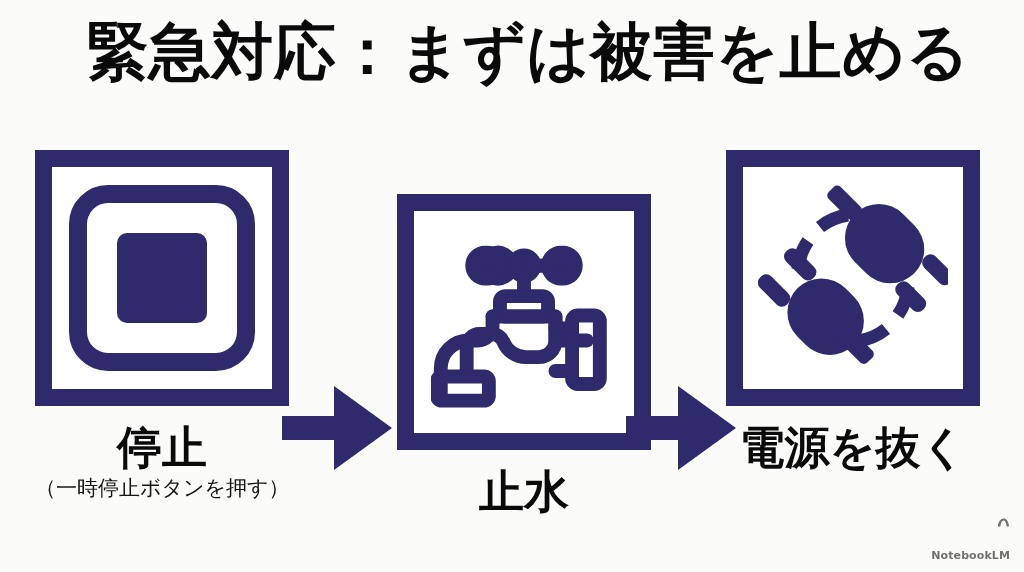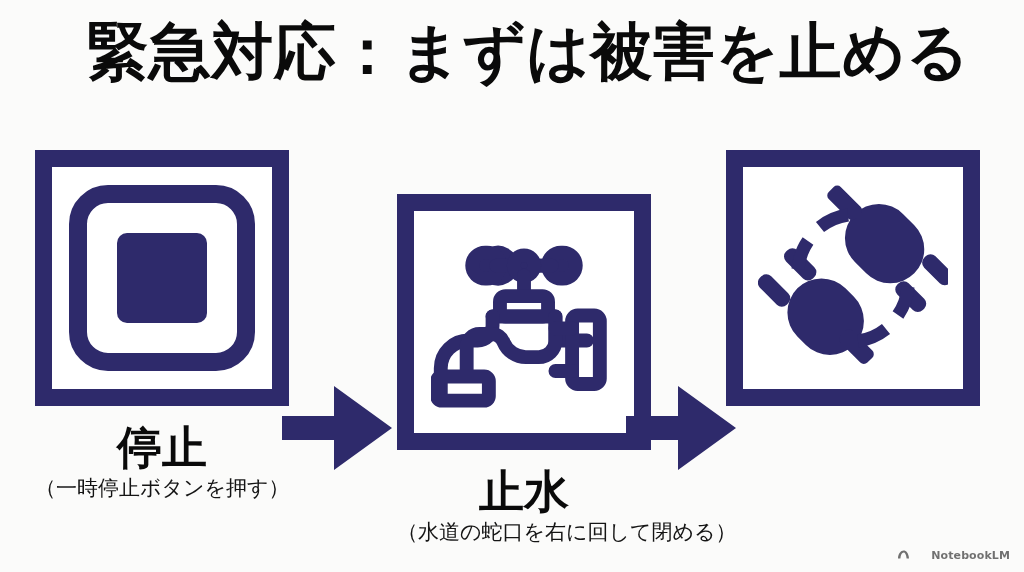--- a/index.html
+++ b/index.html
@@ -97,23 +97,24 @@
   .arrow-1 { left: 282px; }
   .arrow-2 { left: 626px; }
   .arrow svg { display: block; }
 
   
   .watermark {
     position: absolute;
     right: 14px;
     bottom: 10px;
     display: flex;
-    align-items: flex-start;
+    align-items: flex-end;
     gap: 21px;
     opacity: 0.72;
+    flex-direction: column;
   }
   .watermark .wm-text {
     font-size: 11px;
     font-weight: 600;
     color: #3c3c3c;
     letter-spacing: 0.1px;
   }
   .watermark svg { display: block; }
 </style>
 </head>
@@ -181,21 +182,20 @@
 
               <rect x="152" y="86" width="30" height="74" rx="6" ry="6"></rect>
               <path d="M134 100 h18 M134 146 h18"></path>
 
               <rect x="6" y="152" width="56" height="26" rx="5" ry="5"></rect>
             </g>
           </svg>
         </div>
       </div>
       <div class="label">止水</div>
-      <div class="sublabel">（水道の蛇口を右に回して閉める）</div>
     </div>
 
     <div class="step step-3">
       <div class="panel">
         <div class="glyph">
           <svg width="190" height="190" viewBox="0 0 190 190" aria-hidden="true">
             <g fill="#2e2a6b" stroke="none">
 
               <g transform="rotate(-45 128 62)">
                 <path d="M128 18
@@ -226,20 +226,21 @@
 
             <g fill="none" stroke="#2e2a6b" stroke-width="13" stroke-linecap="butt">
               <path d="M40 86 a58 58 0 0 1 10 -28"></path>
               <path d="M62 44 a58 58 0 0 1 28 -12"></path>
               <path d="M150 104 a58 58 0 0 1 -10 28"></path>
               <path d="M128 146 a58 58 0 0 1 -28 12"></path>
             </g>
           </svg>
         </div>
       </div>
+      <div class="label">電源を抜く</div>
     </div>
 
     <div class="arrow arrow-1">
       <svg width="110" height="112" viewBox="0 0 110 112" aria-hidden="true">
         <path d="M0 44 h52 v-30 L110 56 L52 98 v-30 H0 z" fill="#2e2a6b"></path>
       </svg>
     </div>
 
     <div class="arrow arrow-2">
       <svg width="110" height="112" viewBox="0 0 110 112" aria-hidden="true">

